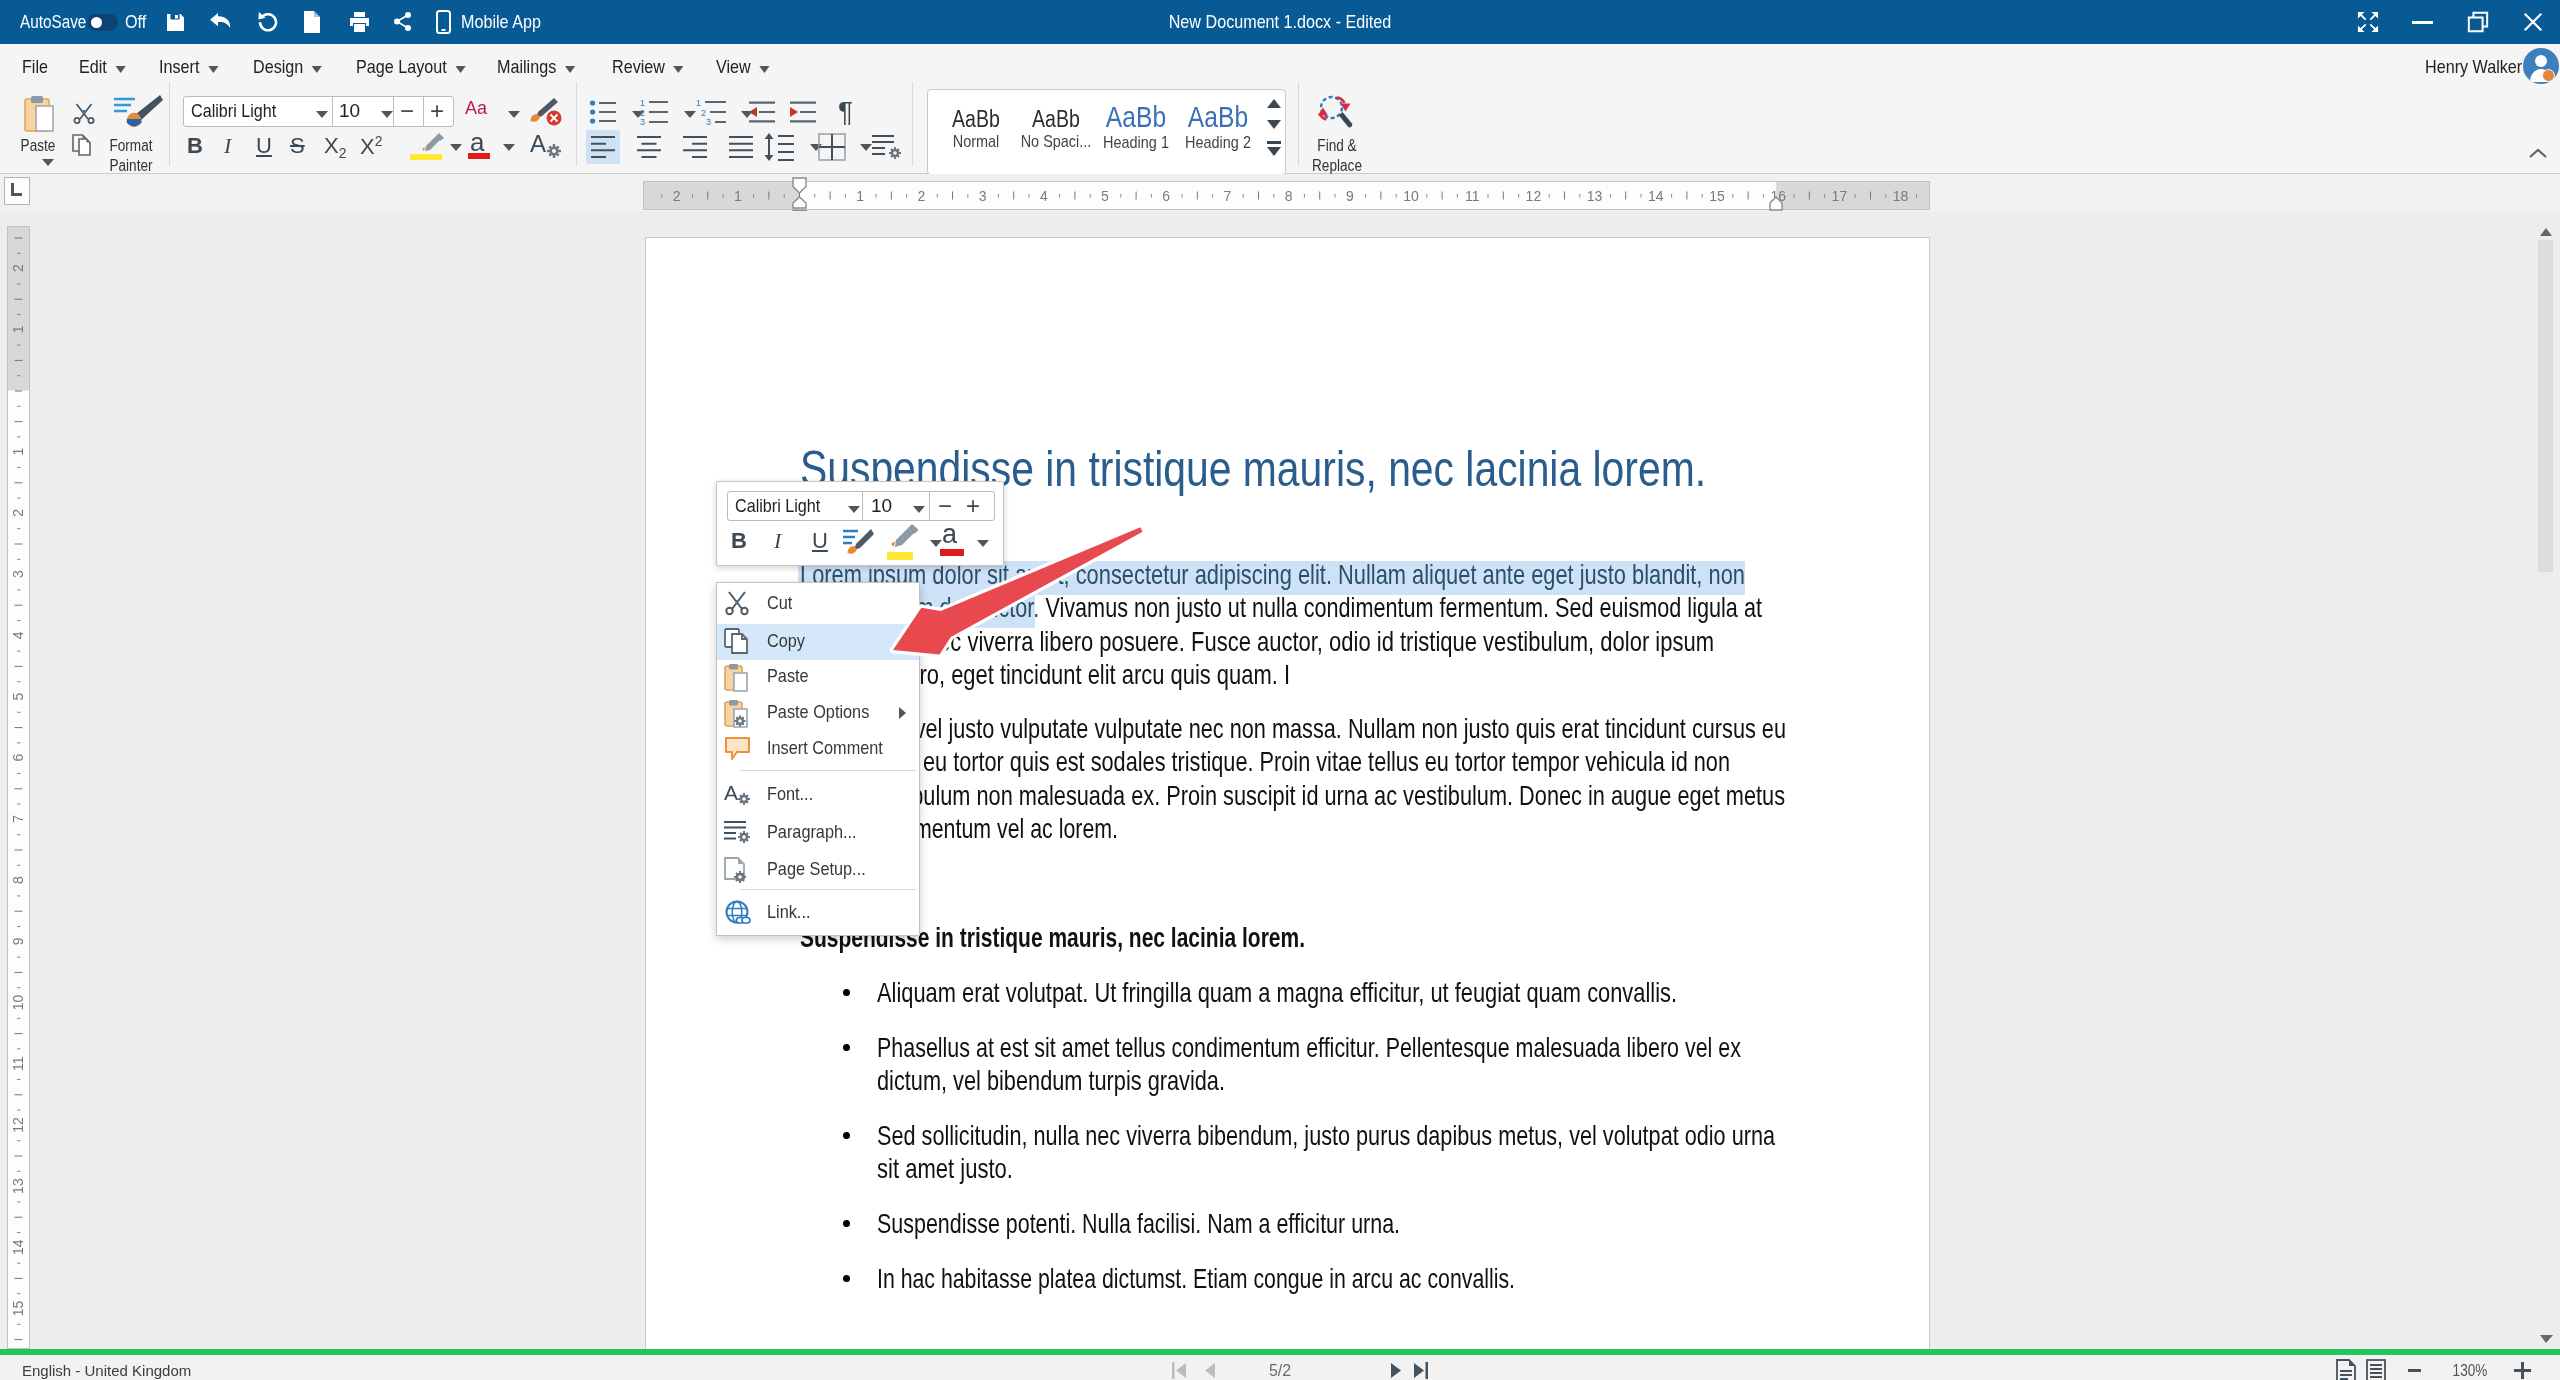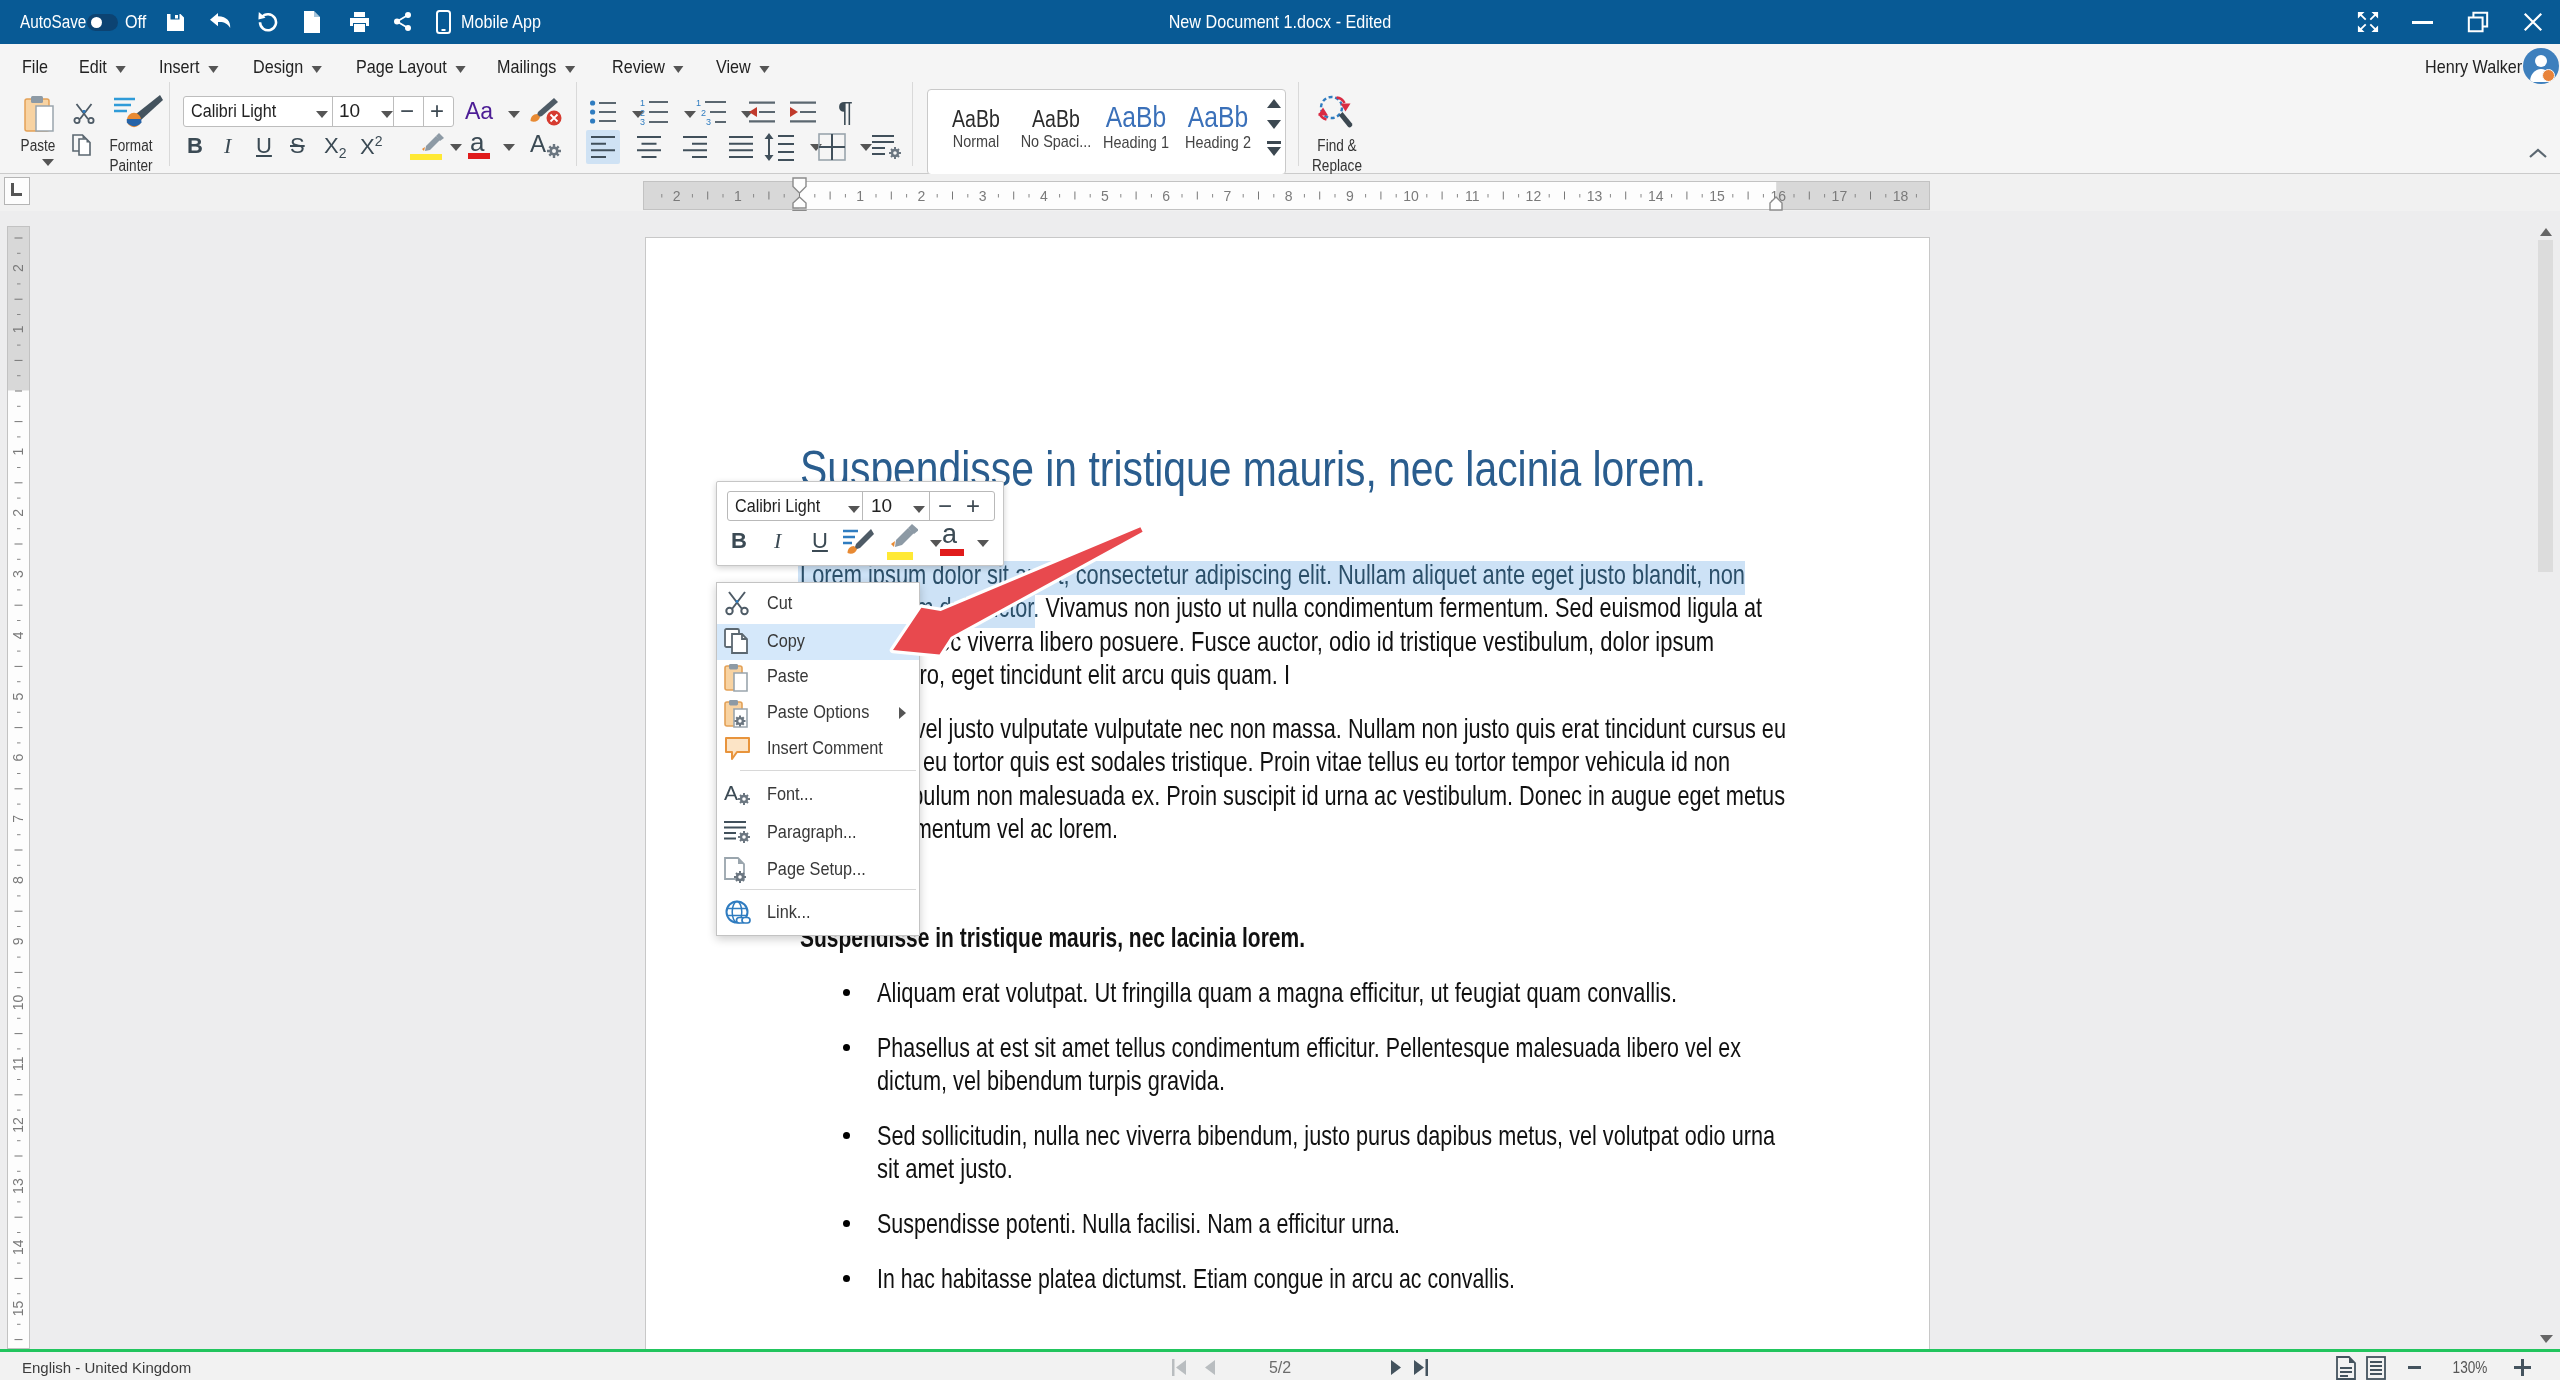--- a/index.html
+++ b/index.html
@@ -24,21 +24,21 @@
   .bl { position:absolute; font-size:28px; line-height:34px; color:#111; white-space:nowrap; }
 
   
   #rulerstrip { position:absolute; left:0; top:174px; width:2560px; height:37px; background:#f1f1f1; }
 
   
   #docarea { position:absolute; left:0; top:211px; width:2560px; height:1138px; background:#ededee; overflow:hidden; }
   #page { position:absolute; left:645px; top:26px; width:1285px; height:1112px; background:#fff; border:1px solid #c8c8c8; border-bottom:none; }
 
   
-  #statusbar { position:absolute; left:0; top:1349px; width:2560px; height:31px; background:#f2f2f2; border-top:3px solid #22c55e; font-size:15px; color:#3c3c3c; } #statusbar span { line-height:31px; }
+  #statusbar { position:absolute; left:0; top:1349px; width:2560px; height:31px; background:#f2f2f2; border-top:6px solid #22c55e; font-size:15px; color:#3c3c3c; } #statusbar span { line-height:31px; }
 </style>
 </head>
 <body>
   <div id="titlebar">
     <span class="t" style="left:20px;font-size:18px;">AutoSave</span>
 
     <div class="abs" style="left:87px;top:14px;width:31px;height:17px;border-radius:9px;background:#0c4372;"></div>
     <div class="abs" style="left:91px;top:17px;width:11px;height:11px;border-radius:50%;background:#fff;"></div>
     <span class="t" style="left:125px;">Off</span>
 
@@ -153,21 +153,21 @@
     <div class="abs" style="left:183px;top:7px;width:271px;height:31px;border:1px solid #bdbdbd;border-radius:3px;background:#fff;"></div>
     <div class="abs" style="left:332px;top:7px;width:1px;height:31px;background:#bdbdbd;"></div>
     <div class="abs" style="left:393px;top:7px;width:1px;height:31px;background:#bdbdbd;"></div>
     <div class="abs" style="left:423px;top:7px;width:1px;height:31px;background:#bdbdbd;"></div>
     <span class="abs" style="left:191px;top:11px;font-size:19px;color:#222;transform:scaleX(.85);transform-origin:0 50%;">Calibri Light</span>
     <div class="caret" style="position:absolute;left:306px;top:19px;"></div>
     <span class="abs" style="left:339px;top:11px;font-size:19px;color:#222;">10</span>
     <div class="caret" style="position:absolute;left:371px;top:19px;"></div>
     <span class="abs" style="left:400px;top:8px;font-size:24px;color:#3c4851;">−</span>
     <span class="abs" style="left:430px;top:8px;font-size:24px;color:#3c4851;">+</span>
-    <span class="abs" style="left:465px;top:9px;font-size:23px;color:#4c1d95;">Aa</span>
+    <span class="abs" style="left:465px;top:9px;font-size:18px;color:#be185d;">Aa</span>
     <div class="caret" style="position:absolute;left:498px;top:19px;"></div>
     <svg class="abs" style="left:530px;top:9px;" width="32" height="28" viewBox="0 0 32 28">
       <path d="M24 0 8 14l-2 6 6-2L28 4z" fill="#4e5b66"></path>
       <path d="M7 16c-4 0-6.5 3-6.5 7 4 2 8.5 0 9.5-4z" fill="#e88a33"></path>
       <circle cx="24" cy="20" r="7.5" fill="#d63b30"></circle>
       <path d="M20.5 16.5l7 7M27.5 16.5l-7 7" stroke="#fff" stroke-width="1.8"></path>
     </svg>
     <span class="abs" style="left:187px;top:44px;font-size:22px;font-weight:bold;color:#3b4a54;">B</span>
     <span class="abs" style="left:224px;top:44px;font-size:22px;font-style:italic;font-family:'Liberation Serif',serif;color:#3b4a54;">I</span>
     <span class="abs" style="left:256px;top:44px;font-size:22px;text-decoration:underline;color:#3b4a54;">U</span>

